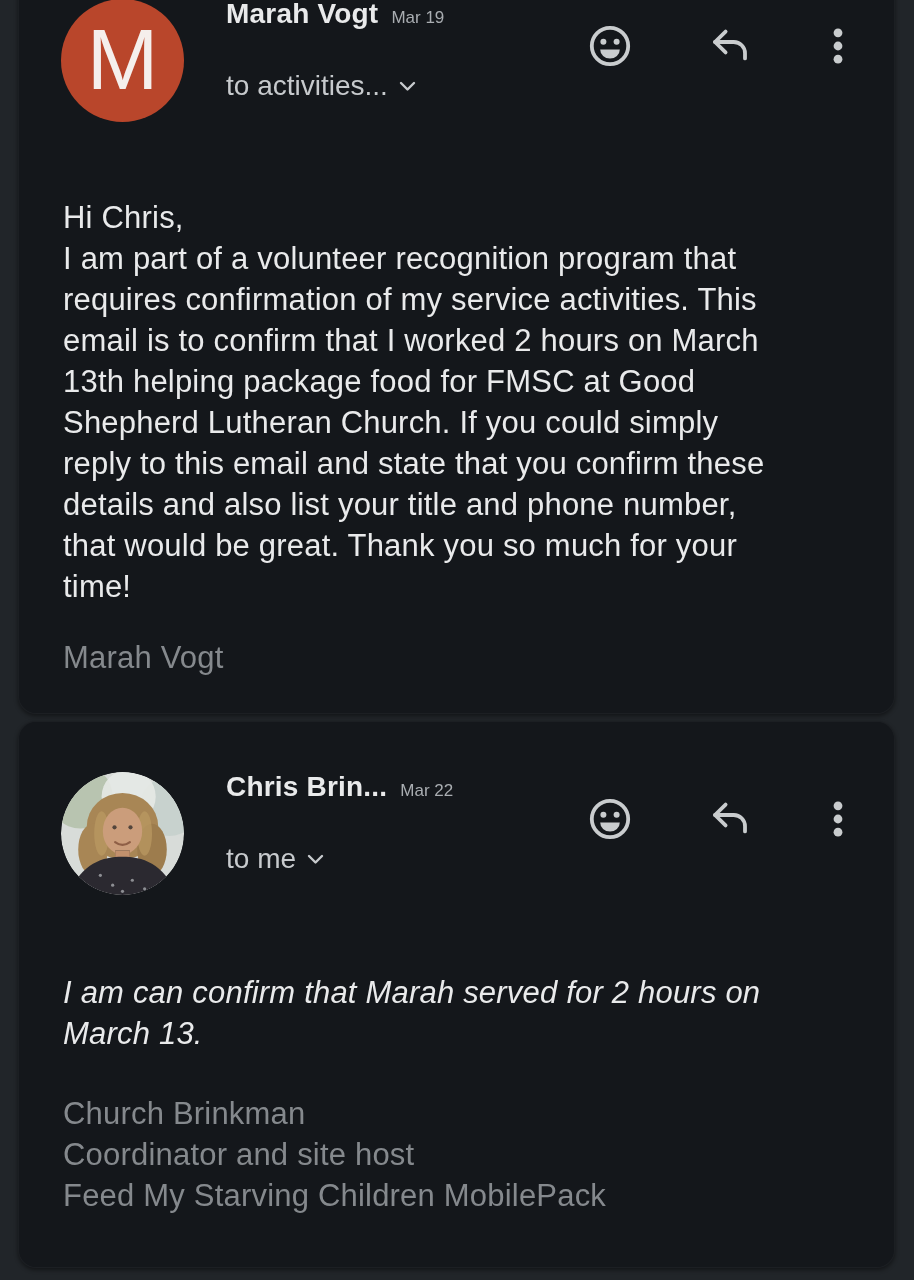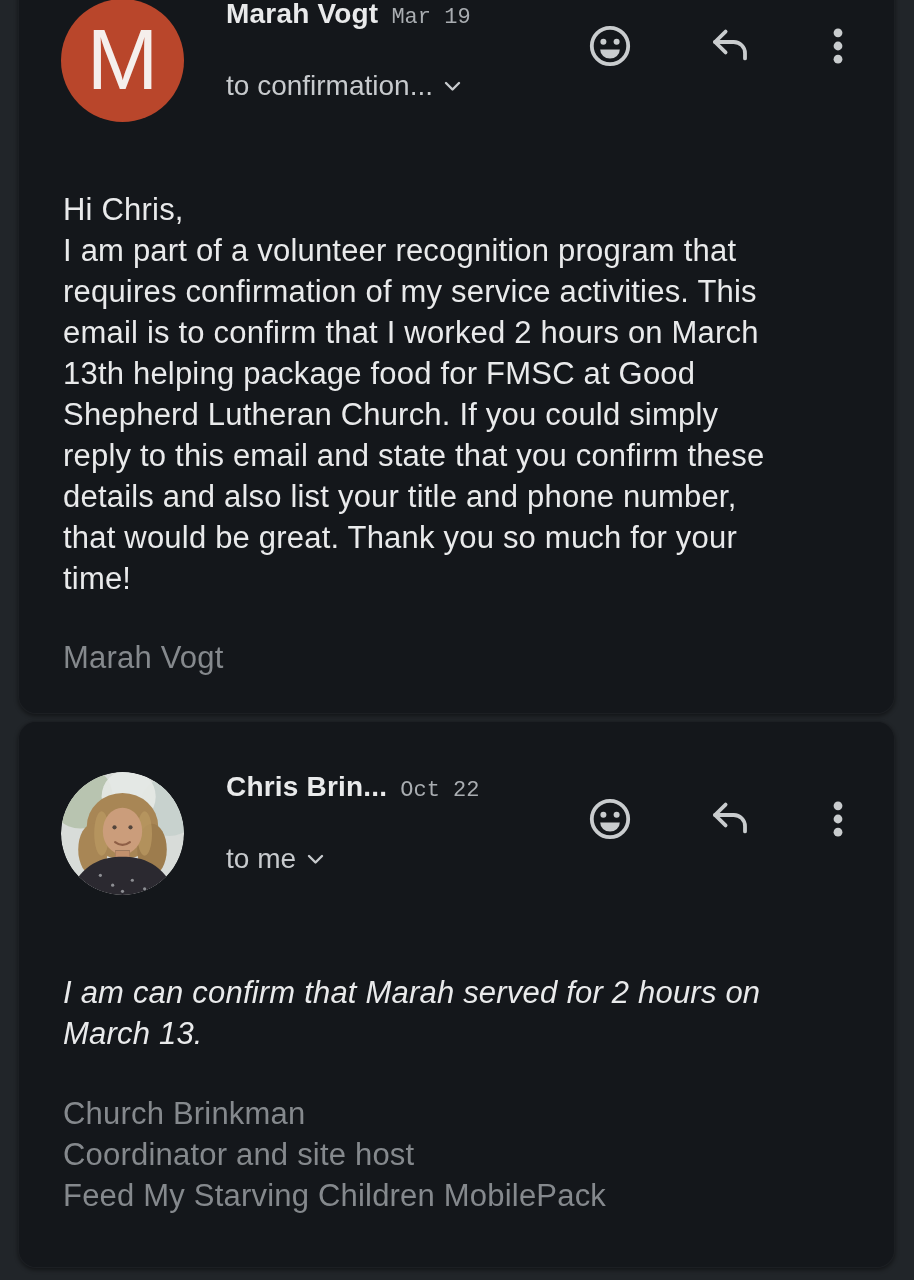--- a/index.html
+++ b/index.html
@@ -36,21 +36,21 @@
   .avatar svg{width:100%;height:100%;display:block;}
 
   .name-row{
     position:absolute;left:207px;top:48px;
     display:flex;align-items:baseline;gap:13px;white-space:nowrap;
   }
   .sender-name{
     color:var(--text-primary);font-size:28px;font-weight:700;
     letter-spacing:.2px;line-height:34px;
   }
-  .msg-date{color:var(--text-secondary);font-size:22px;line-height:34px;font-family:Liberation Mono, monospace;}
+  .msg-date{color:var(--text-secondary);font-size:17px;line-height:34px;}
 
   .recipient-row{
     position:absolute;left:207px;top:120px;
     display:flex;align-items:center;gap:11px;cursor:pointer;
   }
   .recipient{color:var(--text-recipient);font-size:28px;line-height:34px;}
   .chevron{stroke:var(--text-recipient);}
 
   .action-icon{
     position:absolute;top:73px;width:48px;height:48px;cursor:pointer;
@@ -61,21 +61,21 @@
   .icon-more{left:795px;}
   .action-icon svg{width:48px;height:48px;}
   .stroke-icon{fill:none;stroke:var(--icon-color);stroke-width:1.9;stroke-linecap:round;stroke-linejoin:round;}
   .fill-icon{fill:var(--icon-color);stroke:none;}
 
   .body-text{
     position:absolute;left:44px;width:822px;
     color:var(--text-primary);font-size:31px;line-height:41px;
     letter-spacing:.2px;white-space:pre-line;
   }
-  #card-1 .body-text{top:240px;}
+  #card-1 .body-text{top:248px;}
   #card-2 .body-text{top:250px;font-style:italic;}
 
   .signature{
     position:absolute;left:44px;width:822px;
     color:var(--text-signature);font-size:31px;line-height:41px;
     letter-spacing:.2px;white-space:pre-line;
   }
   #card-1 .signature{top:688px;}
   #card-2 .signature{top:371px;}
 </style>
@@ -86,21 +86,21 @@
   <div class="avatar letter">
     <span>M</span>
   </div>
 
   <div class="name-row">
     <span class="sender-name">Marah Vogt</span>
     <span class="msg-date">Mar 19</span>
   </div>
 
   <div class="recipient-row">
-    <span class="recipient">to confirmation...</span>
+    <span class="recipient">to activities...</span>
     <svg class="chevron" width="17" height="11" viewBox="0 0 17 11" fill="none" stroke-width="2.4" stroke-linecap="round" stroke-linejoin="round">
         <path d="M2 2 L8.5 8.5 L15 2"></path>
       </svg>
   </div>
 
   <div class="action-icon icon-smiley">
     <svg viewBox="0 0 24 24">
       <circle class="stroke-icon" cx="12" cy="12" r="9.1"></circle>
       <circle class="fill-icon" cx="8.7" cy="9.9" r="1.5"></circle>
       <circle class="fill-icon" cx="15.3" cy="9.9" r="1.5"></circle>
@@ -166,21 +166,21 @@
             <circle cx="68" cy="95" r="1.3"></circle>
           <circle cx="25" cy="95" r="1.3"></circle>
             <circle cx="50" cy="97" r="1.3"></circle>
         </g>
       </g>
     </svg>
   </div>
 
   <div class="name-row">
     <span class="sender-name">Chris Brin...</span>
-    <span class="msg-date">Oct 22</span>
+    <span class="msg-date">Mar 22</span>
   </div>
 
   <div class="recipient-row">
     <span class="recipient">to me</span>
     <svg class="chevron" width="17" height="11" viewBox="0 0 17 11" fill="none" stroke-width="2.4" stroke-linecap="round" stroke-linejoin="round">
         <path d="M2 2 L8.5 8.5 L15 2"></path>
       </svg>
   </div>
 
   <div class="action-icon icon-smiley">

